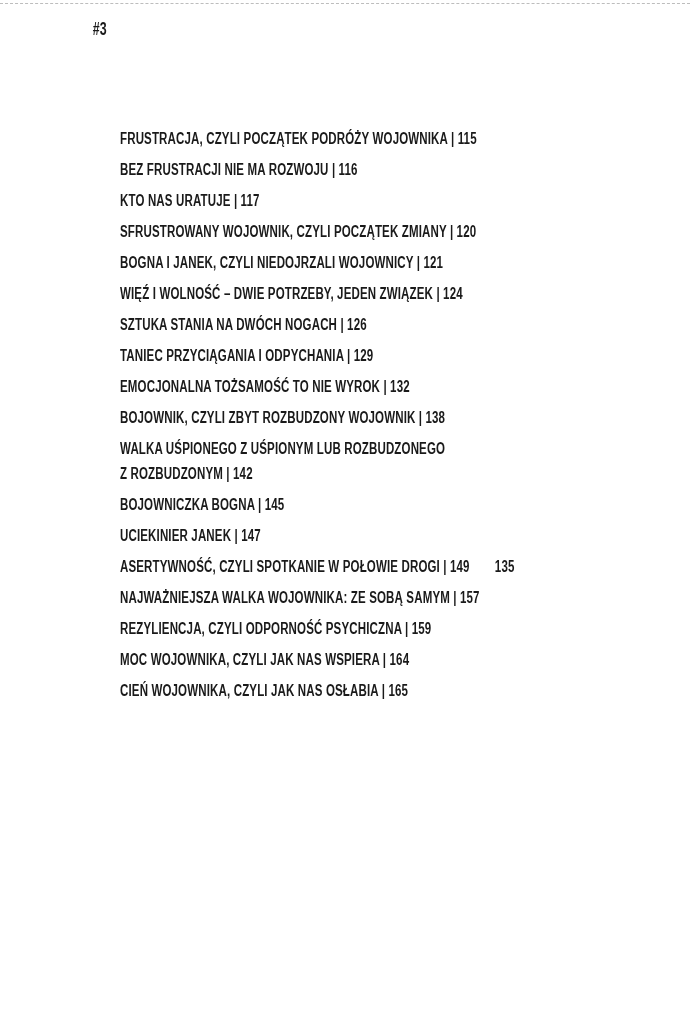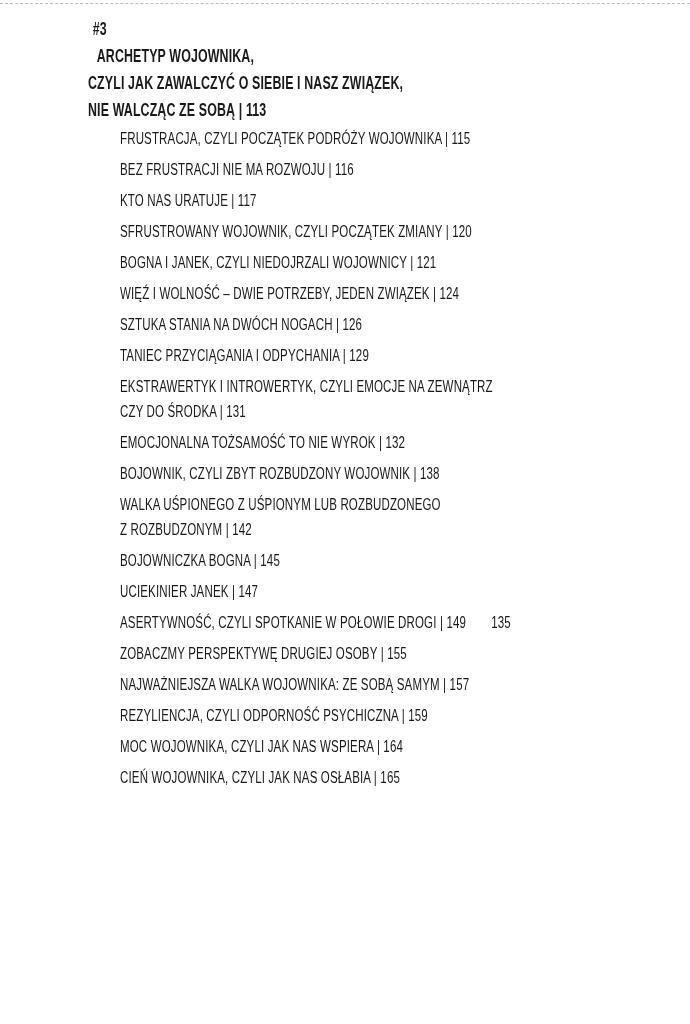--- a/index.html
+++ b/index.html
@@ -37,46 +37,41 @@
     white-space: nowrap;
     transform: scaleX(0.67);
     transform-origin: 0 50%;
   }
   .num { padding-left: 7px; }
   .indent-sm { padding-left: 13px; }
   .toc {
     position: absolute;
     left: 120px;
     top: 126px;
-    font-weight: 400;
+    font-weight: 700;
     font-size: 16px;
     letter-spacing: 0.2px;
   }
   .toc-item { margin-bottom: 6px; }
   .toc-line {
     line-height: 25px;
     white-space: nowrap;
     transform: scaleX(0.72);
     transform-origin: 0 50%;
   }
   .extra-page { margin-left: 35px; }
 </style>
 </head>
 <body>
 
 <div class="page" style="background: rgb(255, 255, 255); color: rgb(26, 26, 26);">
   <div class="top-rule" style="border-top-color: rgb(189, 189, 189);"></div>
 
   <header class="chapter">
     <div class="h-line num">#3</div>
-    <div id="chapter-title">
-        <div class="h-line indent-sm">ARCHETYP WOJOWNIKA,</div>
-        <div class="h-line">CZYLI JAK ZAWALCZYĆ O SIEBIE I NASZ ZWIĄZEK,</div>
-        <div class="h-line">NIE WALCZĄC ZE SOBĄ | 113</div>
-      </div>
   </header>
 
   <nav class="toc" id="toc">
       <div class="toc-item">
         <div class="toc-line">FRUSTRACJA, CZYLI POCZĄTEK PODRÓŻY WOJOWNIKA | 115</div>
       </div>
       <div class="toc-item">
         <div class="toc-line">BEZ FRUSTRACJI NIE MA ROZWOJU | 116</div>
       </div>
       <div class="toc-item">
@@ -91,46 +86,39 @@
       <div class="toc-item">
         <div class="toc-line">WIĘŹ I WOLNOŚĆ – DWIE POTRZEBY, JEDEN ZWIĄZEK | 124</div>
       </div>
       <div class="toc-item">
         <div class="toc-line">SZTUKA STANIA NA DWÓCH NOGACH | 126</div>
       </div>
       <div class="toc-item">
         <div class="toc-line">TANIEC PRZYCIĄGANIA I ODPYCHANIA | 129</div>
       </div>
       <div class="toc-item">
-        <div class="toc-line">EKSTRAWERTYK I INTROWERTYK, CZYLI EMOCJE NA ZEWNĄTRZ</div>
-        <div class="toc-line">CZY DO ŚRODKA | 131</div>
-      </div>
-      <div class="toc-item">
         <div class="toc-line">EMOCJONALNA TOŻSAMOŚĆ TO NIE WYROK | 132</div>
       </div>
       <div class="toc-item">
         <div class="toc-line">BOJOWNIK, CZYLI ZBYT ROZBUDZONY WOJOWNIK | 138</div>
       </div>
       <div class="toc-item">
         <div class="toc-line">WALKA UŚPIONEGO Z UŚPIONYM LUB ROZBUDZONEGO</div>
         <div class="toc-line">Z ROZBUDZONYM | 142</div>
       </div>
       <div class="toc-item">
         <div class="toc-line">BOJOWNICZKA BOGNA | 145</div>
       </div>
       <div class="toc-item">
         <div class="toc-line">UCIEKINIER JANEK | 147</div>
       </div>
       <div class="toc-item">
         <div class="toc-line">ASERTYWNOŚĆ, CZYLI SPOTKANIE W POŁOWIE DROGI | 149<span class="extra-page">135</span></div>
       </div>
       <div class="toc-item">
-        <div class="toc-line">ZOBACZMY PERSPEKTYWĘ DRUGIEJ OSOBY | 155</div>
-      </div>
-      <div class="toc-item">
         <div class="toc-line">NAJWAŻNIEJSZA WALKA WOJOWNIKA: ZE SOBĄ SAMYM | 157</div>
       </div>
       <div class="toc-item">
         <div class="toc-line">REZYLIENCJA, CZYLI ODPORNOŚĆ PSYCHICZNA | 159</div>
       </div>
       <div class="toc-item">
         <div class="toc-line">MOC WOJOWNIKA, CZYLI JAK NAS WSPIERA | 164</div>
       </div>
       <div class="toc-item">
         <div class="toc-line">CIEŃ WOJOWNIKA, CZYLI JAK NAS OSŁABIA | 165</div>

